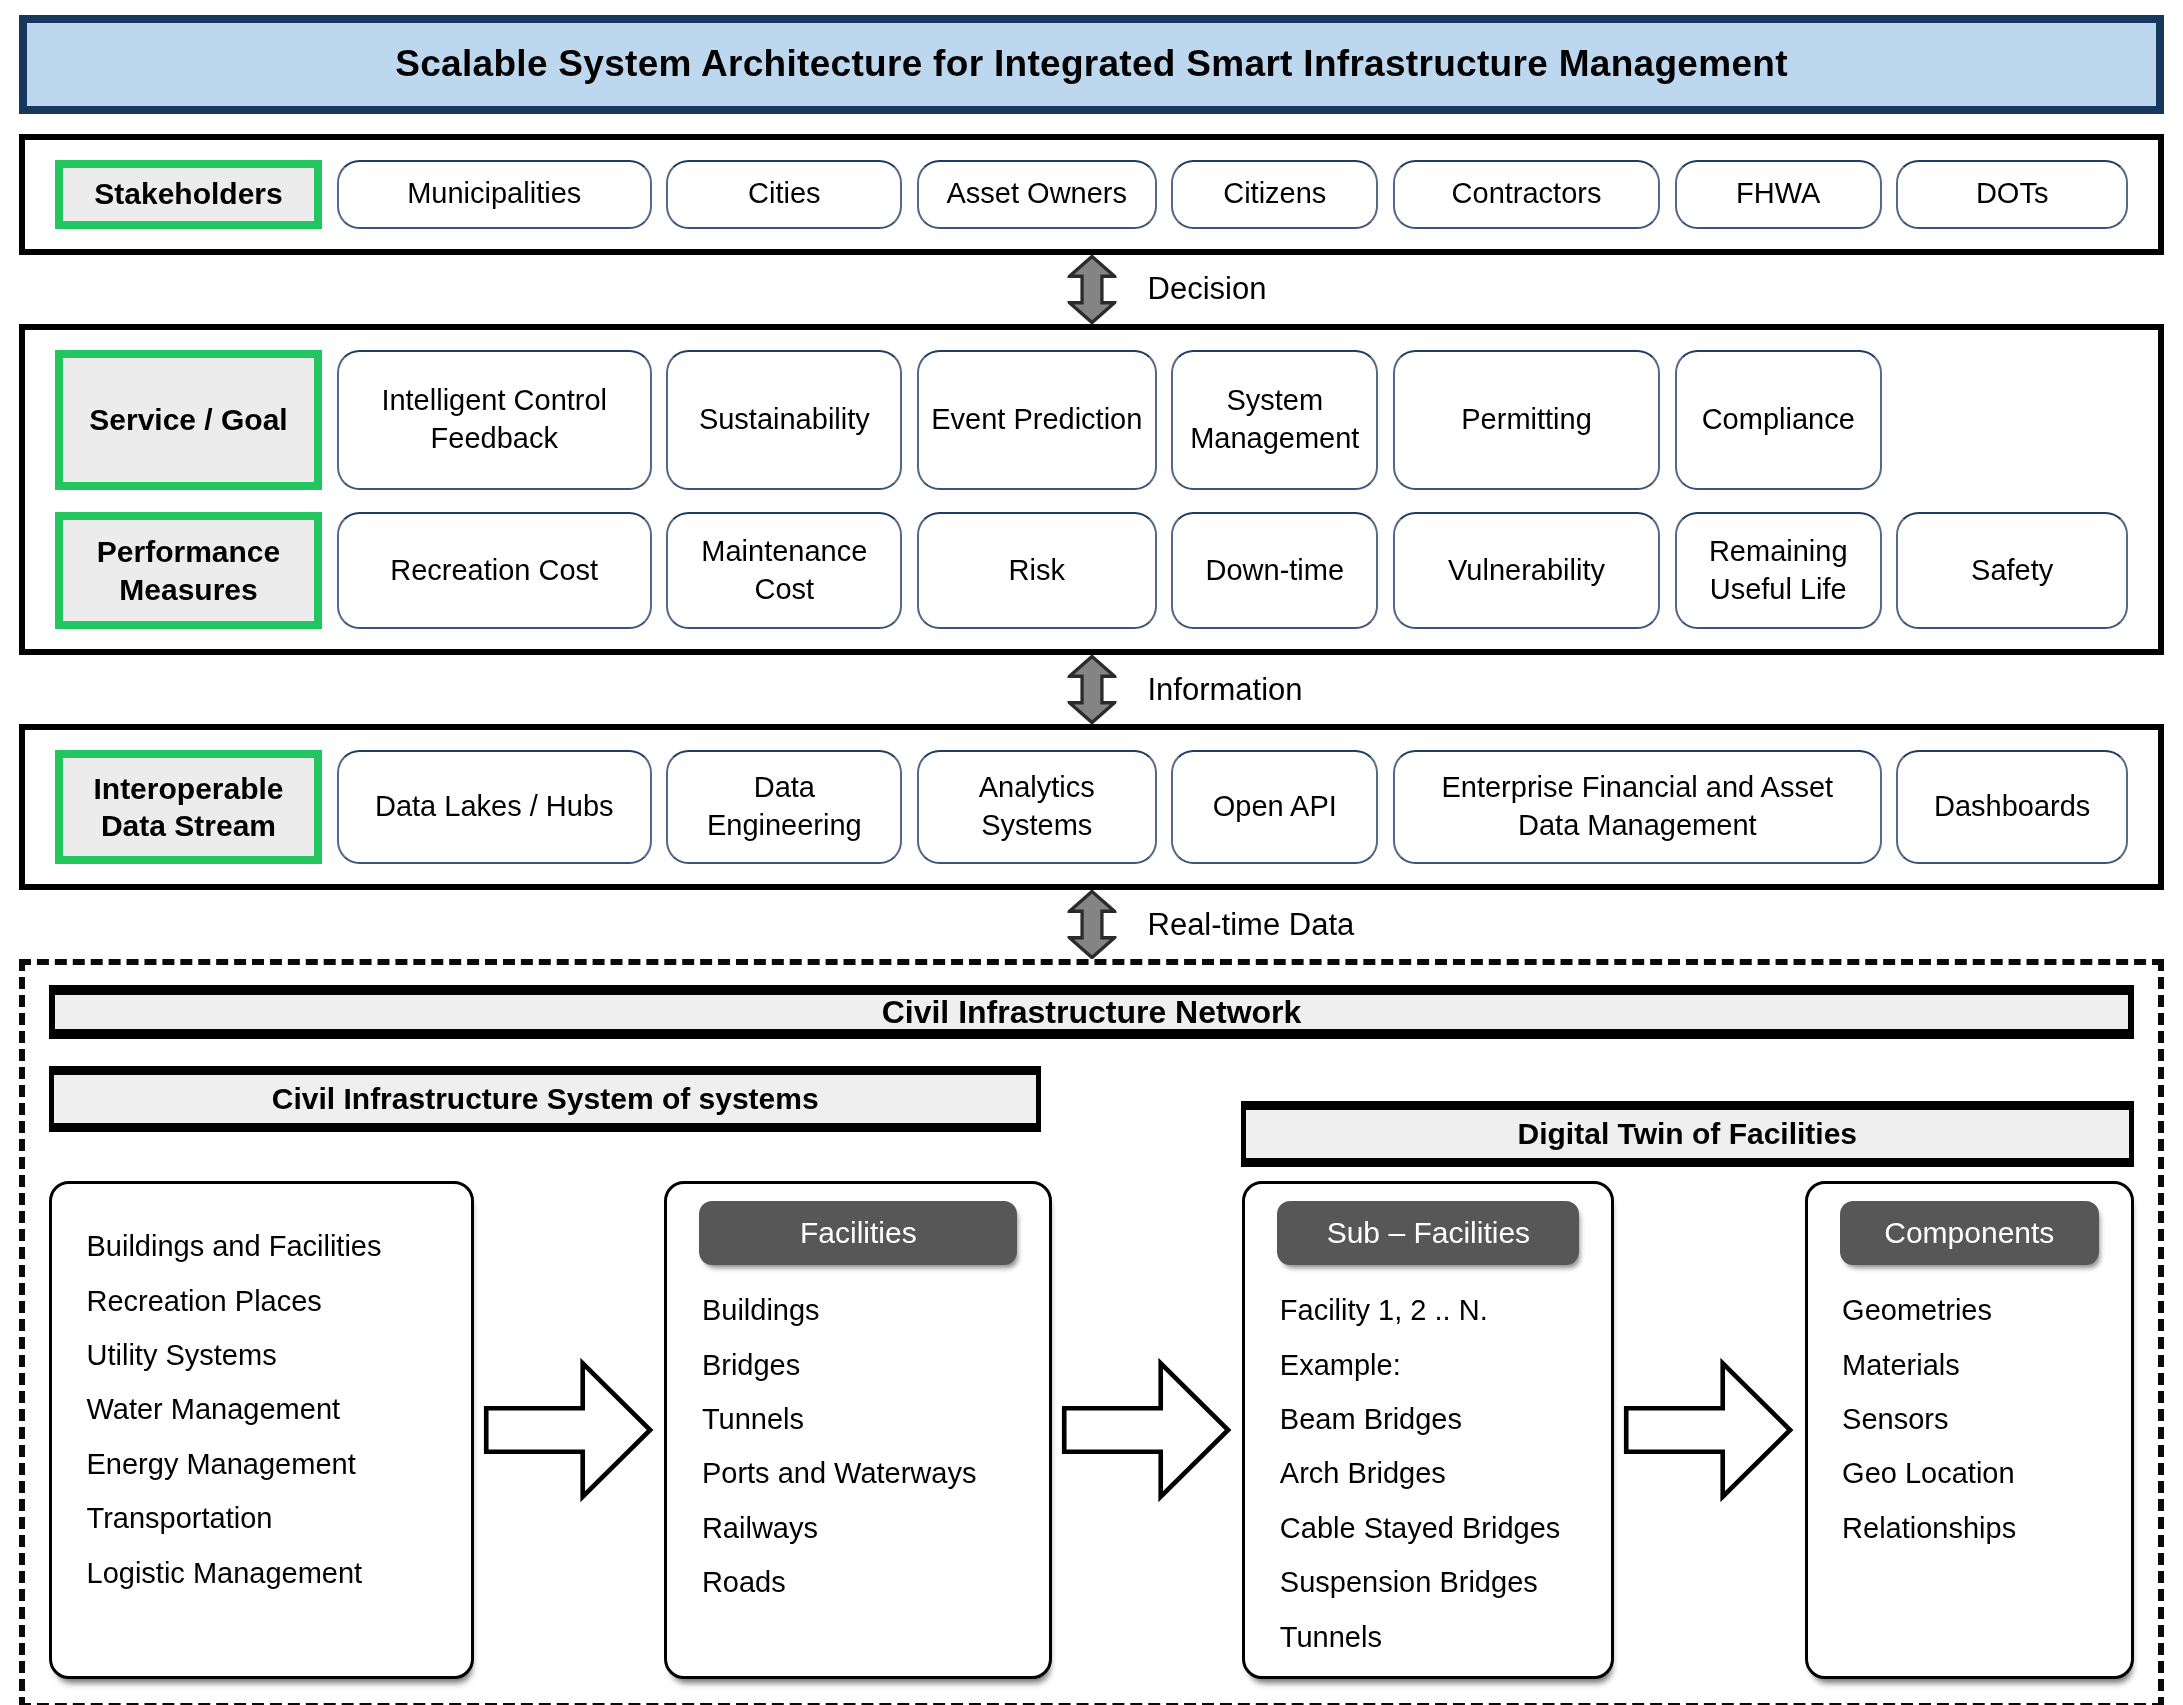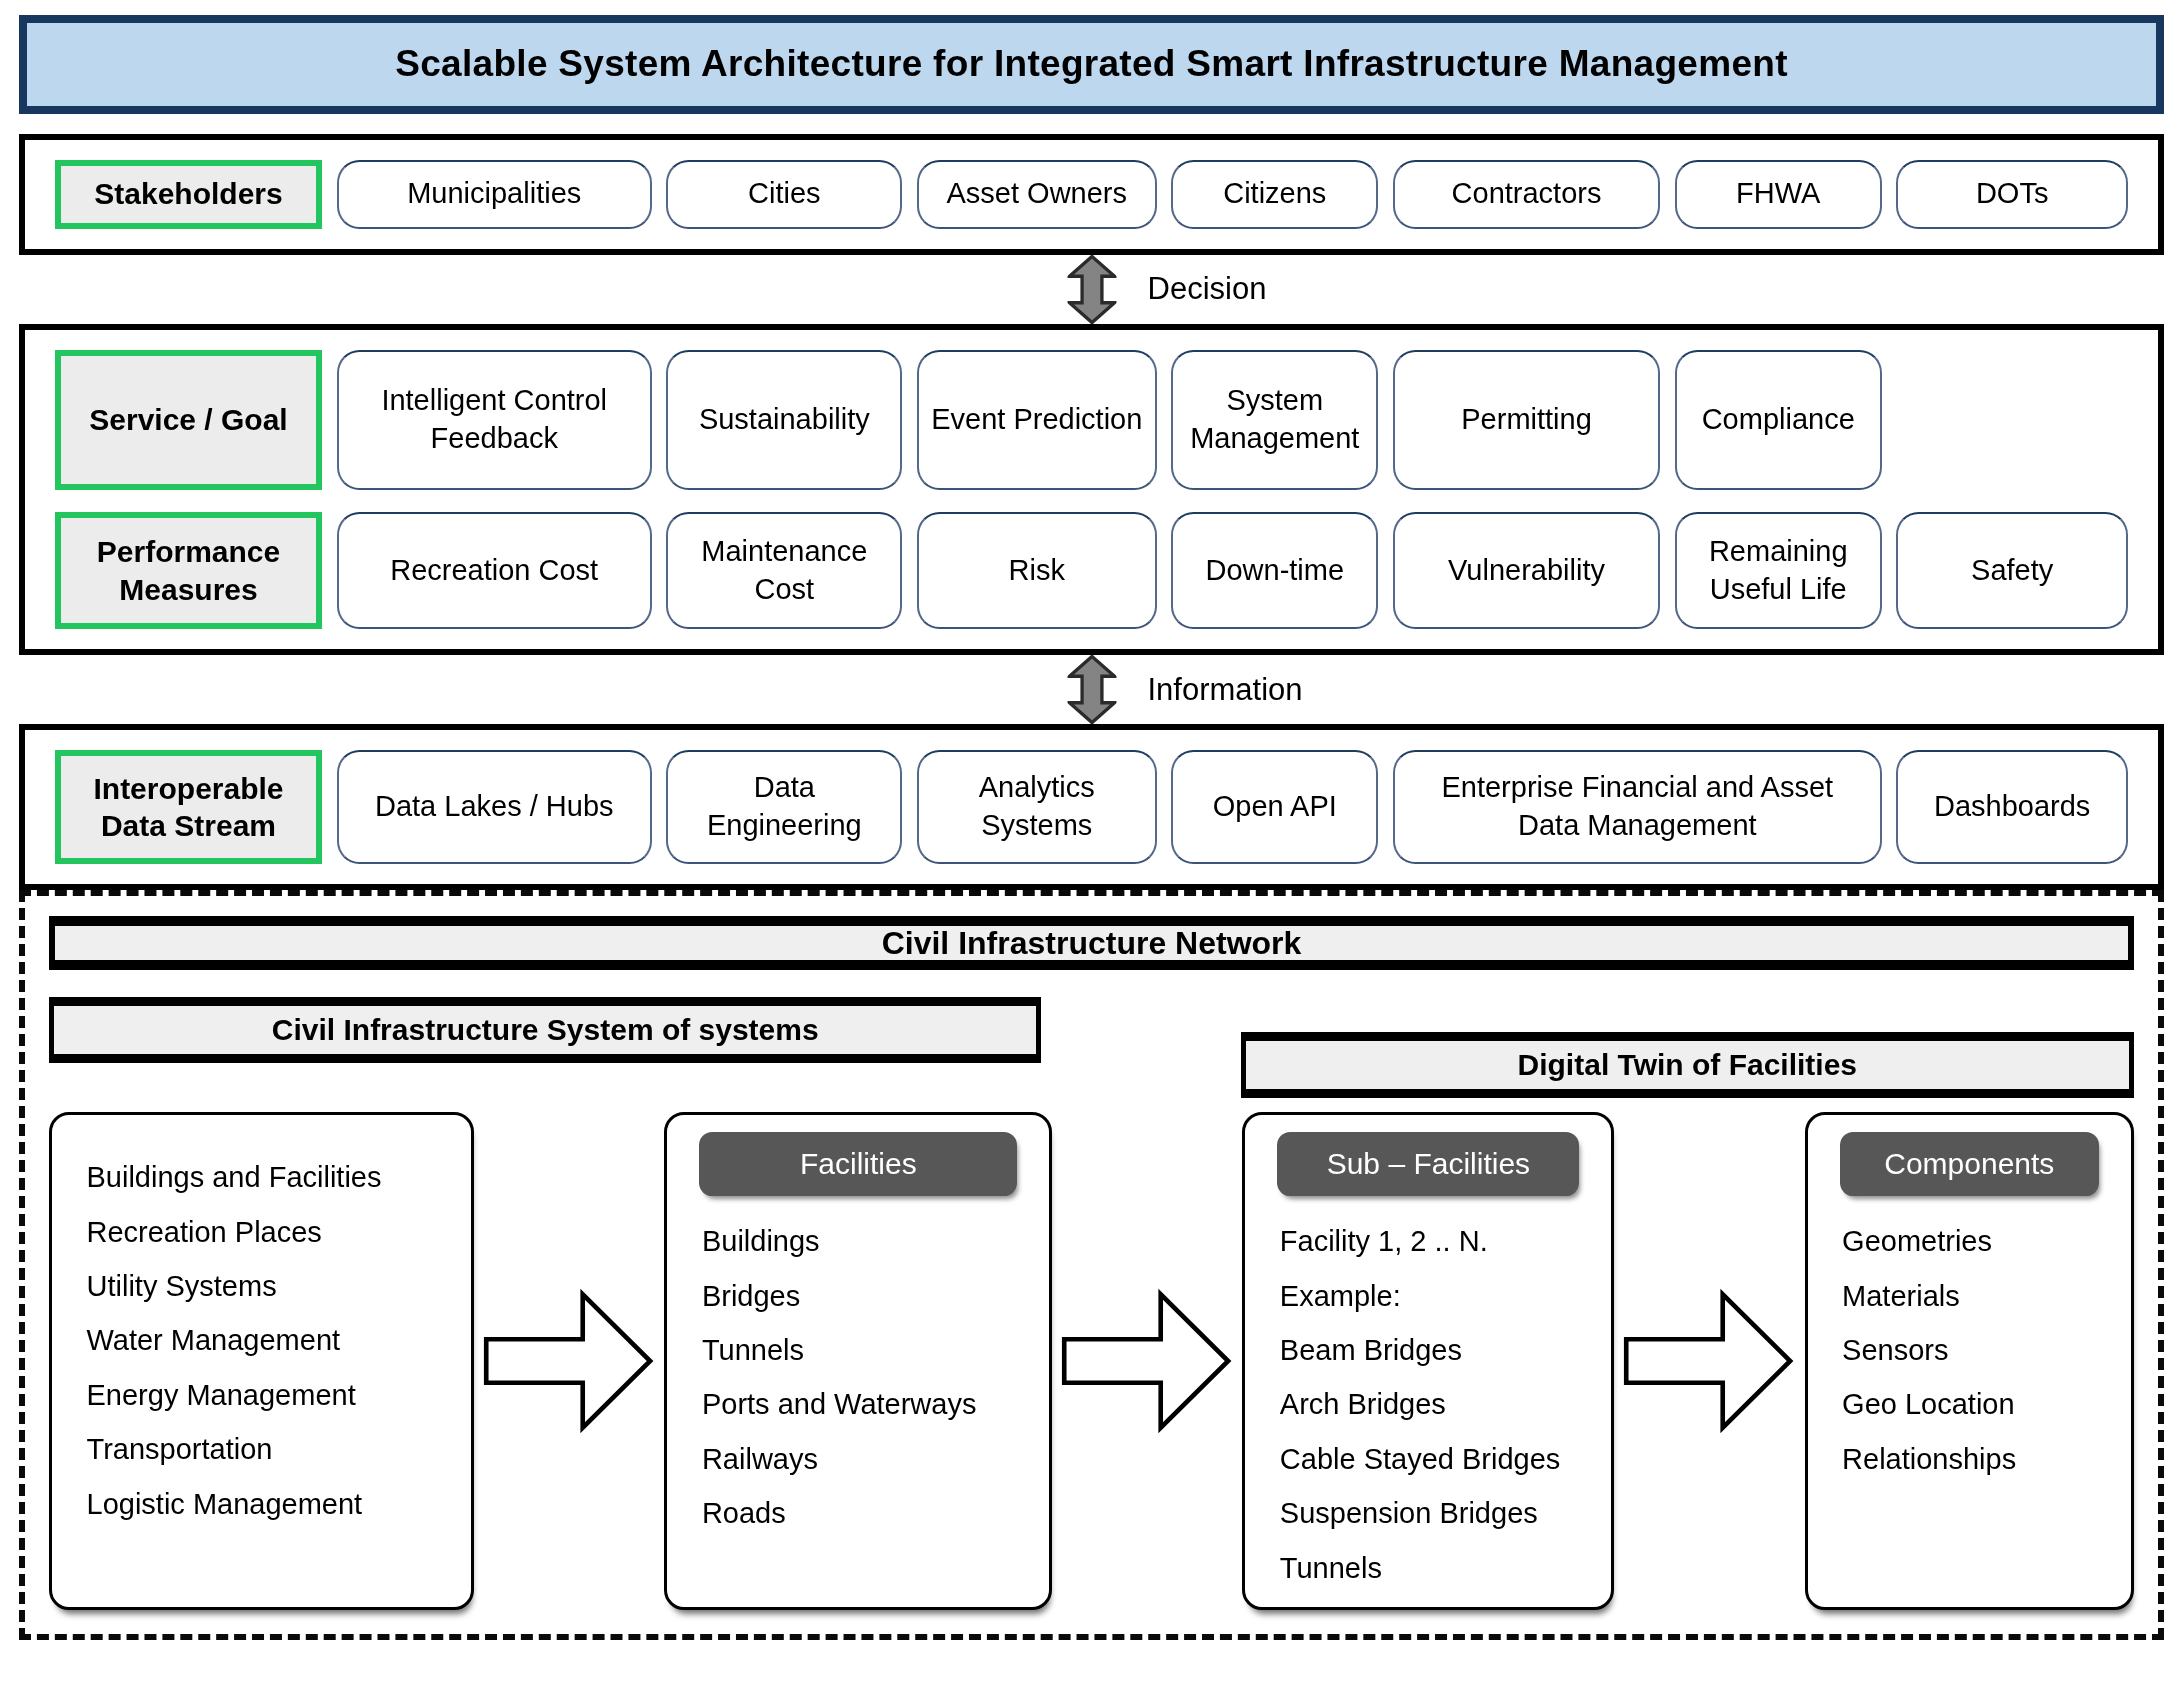--- a/index.html
+++ b/index.html
@@ -25,21 +25,21 @@
     border:6px solid #000;box-sizing:border-box;
     padding:20px 30px;background:#fff;
   }
   .grid{
     display:grid;
     grid-template-columns:267px 230fr 172fr 175fr 151fr 195fr 151fr 169fr;
     column-gap:14.6px;align-items:stretch;
   }
   .row-gap{height:22.5px;}
   .label-box{
-    background:#ECECEC;border:6px solid #22c55e;box-sizing:border-box;
+    background:#ECECEC;border:8px solid #22c55e;box-sizing:border-box;
     display:flex;align-items:center;justify-content:center;text-align:center;
     font-size:30px;font-weight:700;line-height:1.25;padding:4px 6.6px;
   }
   .pill{
     background:#fff;
     border:2.6px solid #54688a;border-top-color:#1f3c61;border-bottom-color:#3d547a;
     border-radius:22.5px;box-sizing:border-box;
     display:flex;align-items:center;justify-content:center;text-align:center;
     font-size:29px;line-height:1.3;padding:5.3px 12px;
   }
@@ -168,20 +168,26 @@
       <div class="label-box">Interoperable Data Stream</div>
       <div class="pill">Data Lakes / Hubs</div>
       <div class="pill">Data Engineering</div>
       <div class="pill">Analytics Systems</div>
       <div class="pill">Open API</div>
       <div class="pill c6s2">Enterprise Financial and Asset Data Management</div>
       <div class="pill c8">Dashboards</div>
     </div>
   </section>
 
+  <div class="connector">
+    <svg width="49" height="69" viewBox="0 0 74 104">
+      <polygon class="varrow-shape" points="37,2 71,32 52,32 52,72 71,72 37,102 3,72 22,72 22,32 3,32"></polygon>
+    </svg>
+    <span class="conn-label">Real-time Data</span>
+  </div>
 
   <div class="dashed">
     <div class="net-bar">Civil Infrastructure Network</div>
 
     <div class="subheads">
       <div class="subhead left">Civil Infrastructure System of systems</div>
       <div class="subhead right">Digital Twin of Facilities</div>
     </div>
 
     <div class="boxes-row">

